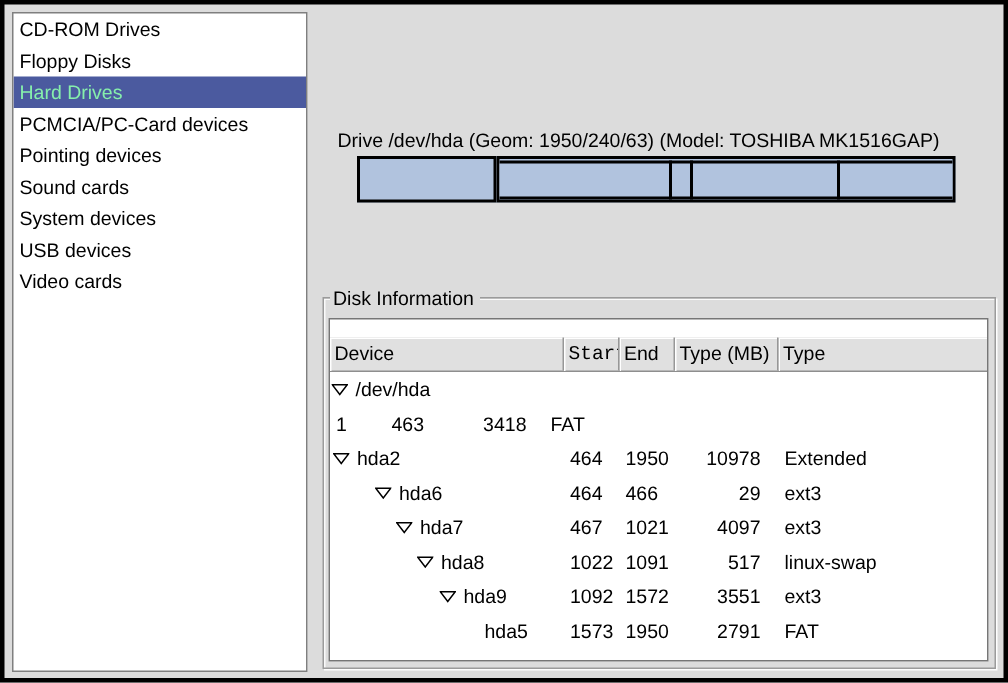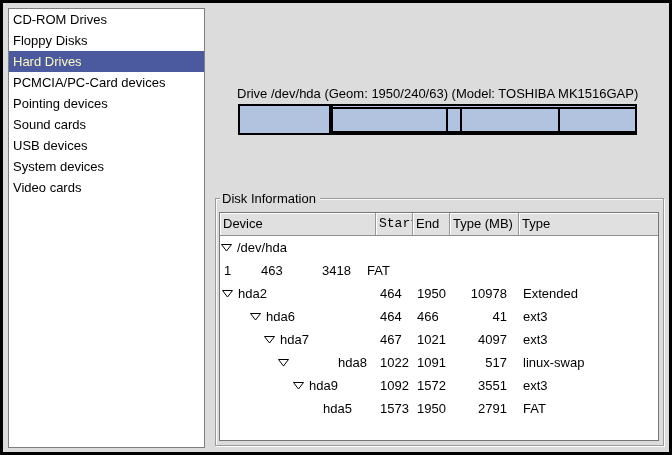--- a/index.html
+++ b/index.html
@@ -12,24 +12,24 @@
   }
   
   .sidebar{
     position:absolute;left:5px;top:5px;width:197px;height:440px;
     background:#ffffff;border:1px solid #7f7f7f;overflow:hidden;
   }
   .side-item{
     height:21px;line-height:21px;padding-left:4px;white-space:nowrap;
     cursor:default;
   }
-  .side-item.selected{background:#4b5a9f;color:#fef9c3;}
+  .side-item.selected{background:#4b5a9f;color:#86efac;}
   
   .drive-title{
-    position:absolute;left:234px;top:83px;white-space:nowrap;
+    position:absolute;left:222px;top:83px;white-space:nowrap;
   }
   .part-bar{
     position:absolute;left:235px;top:101px;width:399px;height:31px;
     display:flex;
   }
   .pseg{background:#b1c3de;border:2px solid #000;position:relative;}
   .pseg.first{width:93px;flex:none;}
   .pseg.extended{flex:1;}
   .logical-wrap{
     position:absolute;left:0;right:0;top:1px;bottom:0;display:flex;
@@ -49,20 +49,21 @@
     padding:0 4px 0 2px;line-height:15px;white-space:nowrap;
   }
   
   .disk-table{
     position:absolute;left:3px;top:13px;width:440px;height:229px;
     background:#ffffff;border:1px solid #767676;overflow:hidden;
   }
   .thead{
     display:flex;height:23px;background:#e0e0e0;
     border-bottom:1px solid #8e8e8e;
+    margin-top:12px;
   }
   .th{
     height:100%;line-height:22px;padding-left:3px;white-space:nowrap;
     border-right:1px solid #979797;
     box-shadow:inset 1px 1px 0 #ffffff;
     cursor:default;flex:none;overflow:hidden;
   }
   .th:last-child{border-right:none;flex:1;}
   .tbody{background:#fff;}
   .tr{display:flex;height:23px;line-height:23px;cursor:default;}
@@ -78,22 +79,22 @@
 
 <div class="window">
 
   <div class="sidebar" id="sidebar">
       <div class="side-item">CD-ROM Drives</div>
       <div class="side-item">Floppy Disks</div>
       <div class="side-item selected">Hard Drives</div>
       <div class="side-item">PCMCIA/PC-Card devices</div>
       <div class="side-item">Pointing devices</div>
       <div class="side-item">Sound cards</div>
+      <div class="side-item">System devices</div>
       <div class="side-item">USB devices</div>
-      <div class="side-item">System devices</div>
       <div class="side-item">Video cards</div>
     </div>
 
   <div class="drive-title">Drive /dev/hda (Geom: 1950/240/63) (Model: TOSHIBA MK1516GAP)</div>
 
   <div class="part-bar" id="partition-bar">
       <div class="pseg first"></div>
       <div class="pseg extended">
         <div class="logical-wrap">
           <div class="lseg" style="width: 37.4%;"></div>
@@ -147,37 +148,37 @@
           </div>
           <div class="tr">
             <div class="td device" style="width: 156px; padding-left: 30px;">
               <span class="expander"><svg width="11" height="9" viewBox="0 0 11 9">
                   <polygon points="0.5,1.5 10.5,1.5 5.5,8" fill="#ffffff" stroke="#000000" stroke-width="1"></polygon>
                 </svg></span>
               <span>hda6</span>
             </div>
             <div class="td num" style="width: 37px;">464</div>
             <div class="td num" style="width: 37px;">466</div>
-            <div class="td size" style="width: 69px;">41</div>
+            <div class="td size" style="width: 69px;">29</div>
             <div class="td type">ext3</div>
           </div>
           <div class="tr">
             <div class="td device" style="width: 156px; padding-left: 44px;">
               <span class="expander"><svg width="11" height="9" viewBox="0 0 11 9">
                   <polygon points="0.5,1.5 10.5,1.5 5.5,8" fill="#ffffff" stroke="#000000" stroke-width="1"></polygon>
                 </svg></span>
               <span>hda7</span>
             </div>
             <div class="td num" style="width: 37px;">467</div>
             <div class="td num" style="width: 37px;">1021</div>
             <div class="td size" style="width: 69px;">4097</div>
             <div class="td type">ext3</div>
           </div>
           <div class="tr">
-            <div class="td device" style="width: 156px; padding-left: 58px; gap: 44px;">
+            <div class="td device" style="width: 156px; padding-left: 58px;">
               <span class="expander"><svg width="11" height="9" viewBox="0 0 11 9">
                   <polygon points="0.5,1.5 10.5,1.5 5.5,8" fill="#ffffff" stroke="#000000" stroke-width="1"></polygon>
                 </svg></span>
               <span>hda8</span>
             </div>
             <div class="td num" style="width: 37px;">1022</div>
             <div class="td num" style="width: 37px;">1091</div>
             <div class="td size" style="width: 69px;">517</div>
             <div class="td type">linux-swap</div>
           </div>

